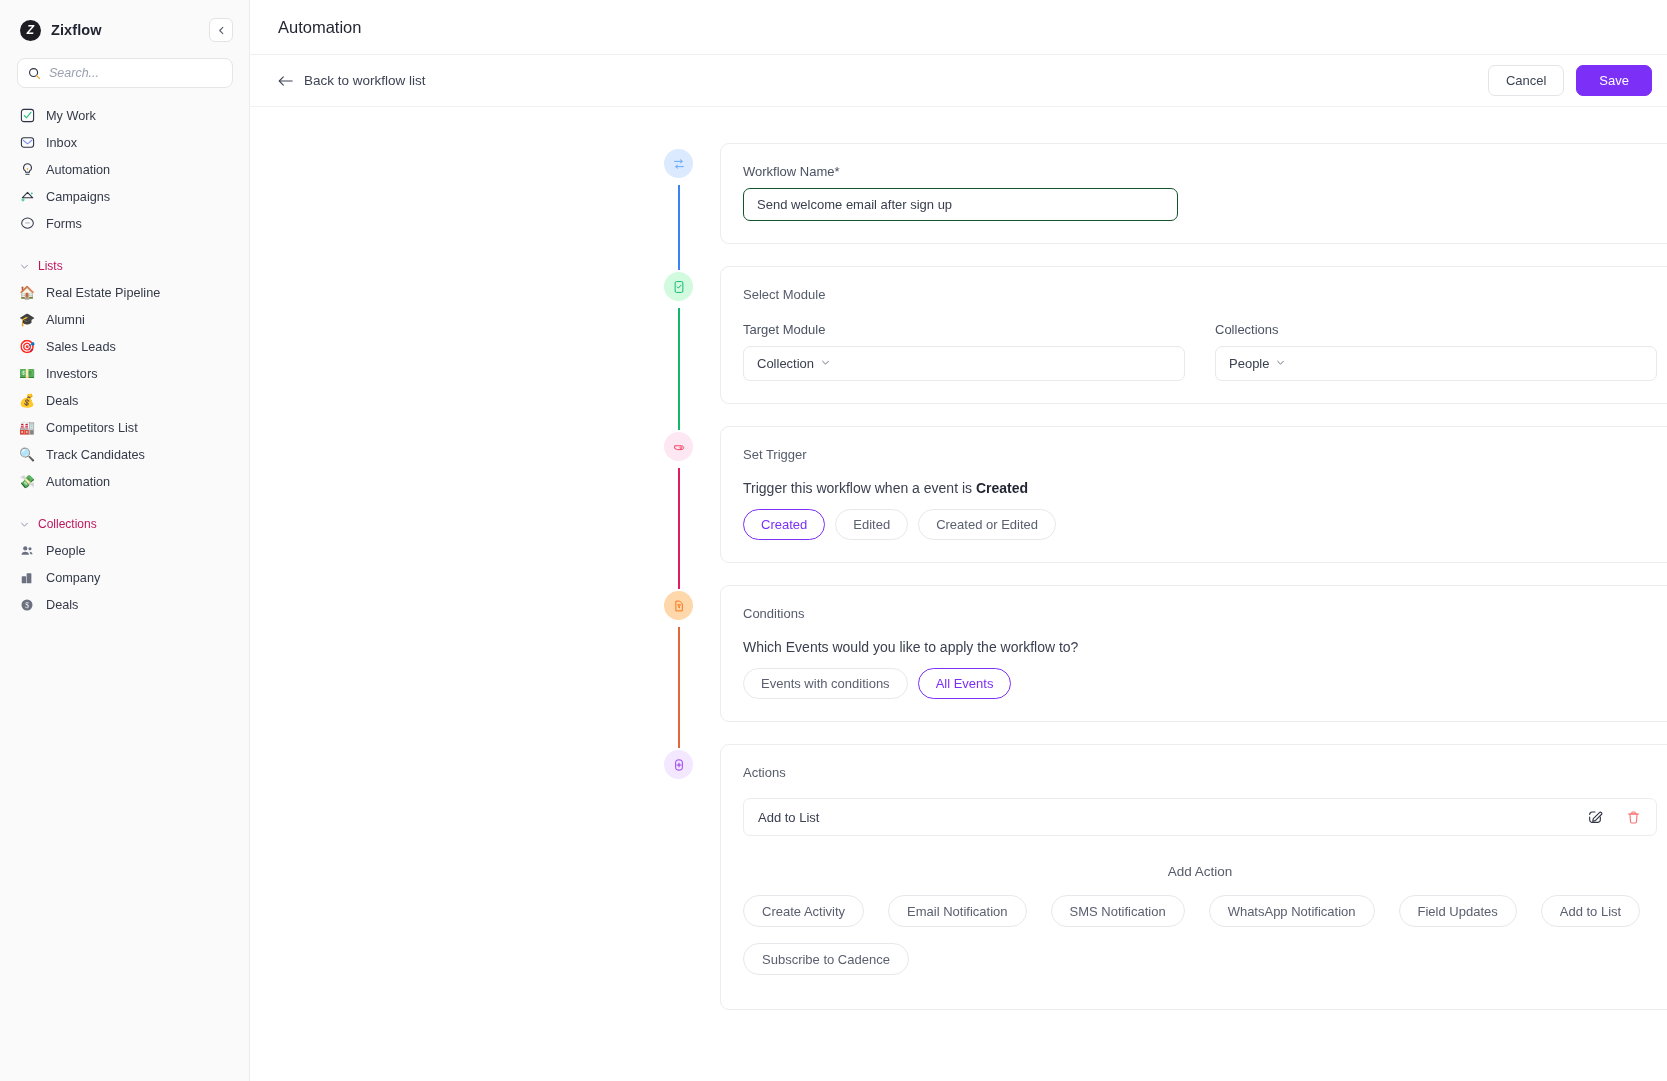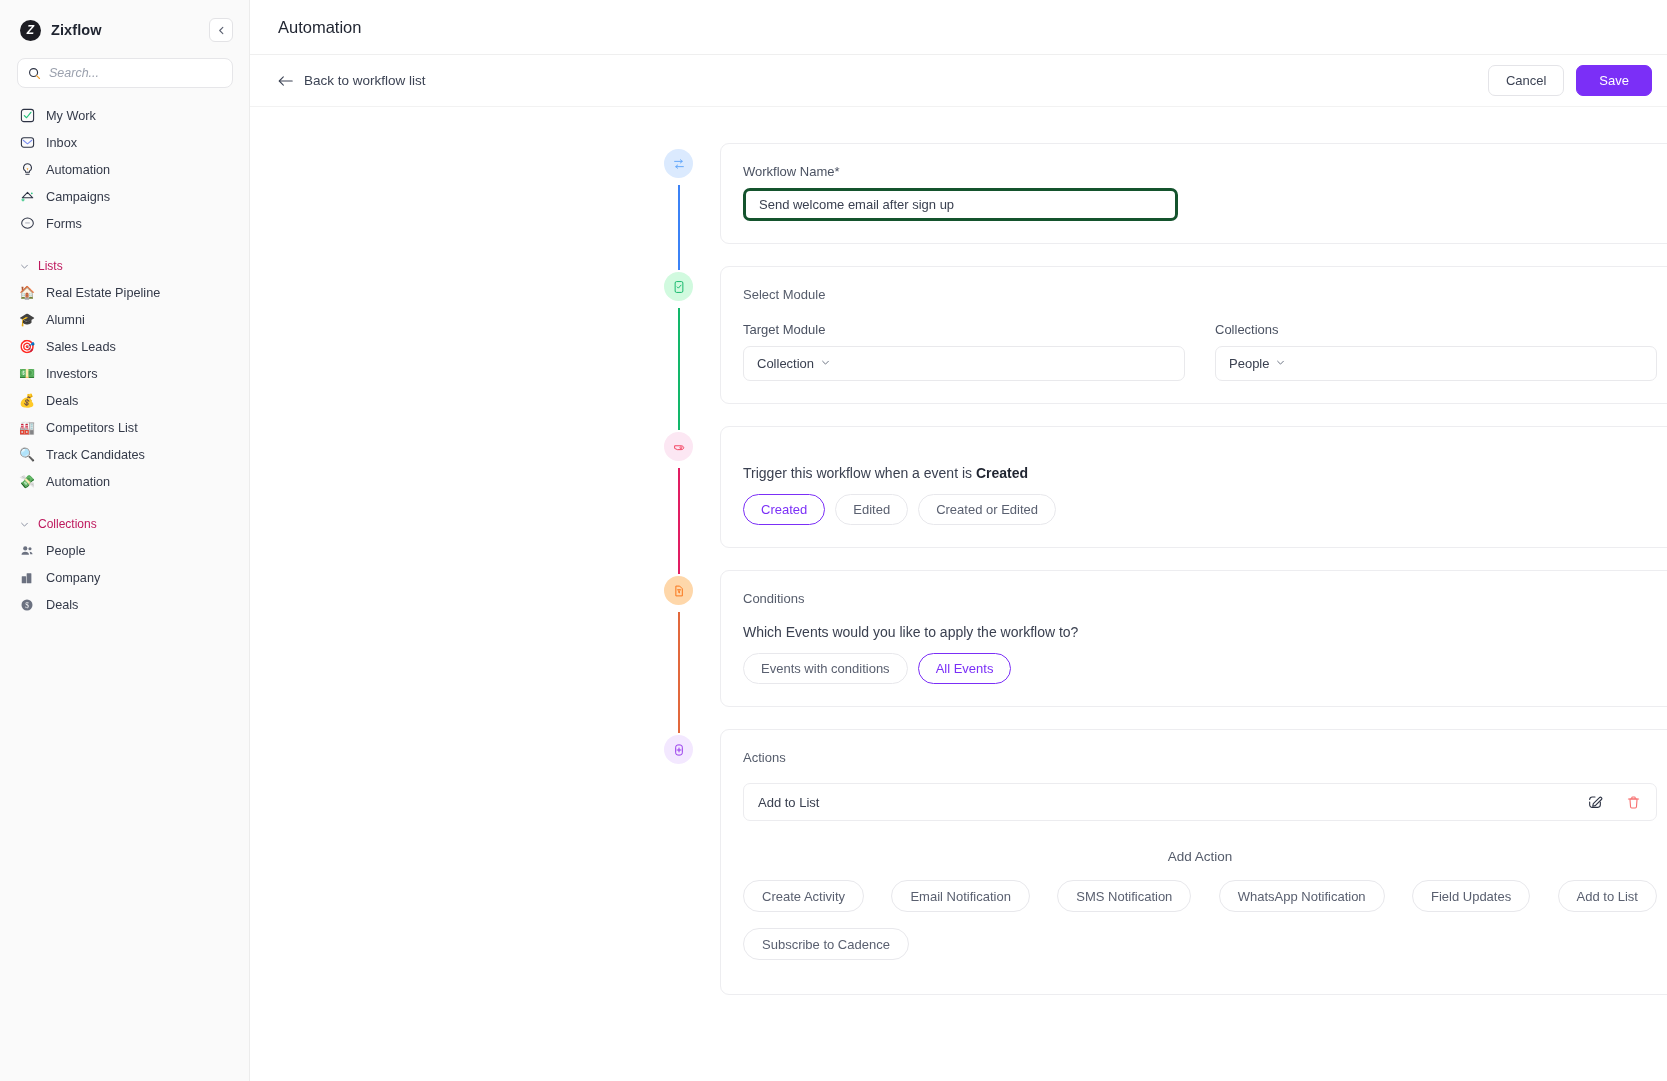--- a/index.html
+++ b/index.html
@@ -120,21 +120,21 @@
   }
   .step:last-child .step-line { display: none; }
 
   .card {
     border: 1px solid #ededf0; border-radius: 9px;
     background: #fff; padding: 20px 22px 22px 22px;
   }
   .card-label { font-size: 13px; color: #555c6b; margin-bottom: 0; }
   .field-label { font-size: 13px; color: #4b5262; display: block; margin-bottom: 9px; }
   .text-input {
-    height: 33px; border: 3px solid #14532d; border-radius: 7px;
+    height: 33px; border: 1px solid #14532d; border-radius: 7px;
     display: flex; align-items: center; padding: 0 13px;
     font-size: 13px; color: #3a4050; background: #fff;
     width: 435px;
   }
   .two-col { display: flex; gap: 30px; margin-top: 20px; }
   .col { flex: 1 1 0; }
   .select {
     height: 35px; border: 1px solid #e9e9ec; border-radius: 7px;
     display: flex; align-items: center; gap: 7px; padding: 0 13px;
     font-size: 13px; color: #3a4050; background: #fff; cursor: pointer;
@@ -152,21 +152,21 @@
 
   .action-row {
     margin-top: 18px; height: 38px;
     border: 1px solid #ececef; border-radius: 7px;
     display: flex; align-items: center; padding: 0 14px;
     font-size: 13px; color: #3a4050;
   }
   .action-row-tools { margin-left: auto; display: flex; align-items: center; gap: 22px; }
   .icon-btn { width: 17px; height: 17px; cursor: pointer; display: flex; align-items: center; justify-content: center; }
   .add-action-title { text-align: center; font-size: 13.5px; color: #555c6b; margin-top: 28px; }
-  .chip-center { display: flex; gap: 24px; justify-content: space-between; flex-wrap: wrap; margin-top: 16px; }
+  .chip-center { display: flex; gap: 24px; justify-content: flex-start; flex-wrap: wrap; margin-top: 16px; }
   .chip-center .chip { height: 32px; padding: 0 18px; }
 </style>
 </head>
 <body>
 
 <div class="app">
 
   <aside class="sidebar">
 
     <div class="brand-row">
@@ -400,20 +400,21 @@
 
         <div class="step">
           <div class="step-marker" style="background:#fce7f3;">
             <svg width="14" height="14" viewBox="0 0 16 16">
               <path d="M3 6.6h7.4c1.7 0 3 1 3 2.2s-1.3 2.2-3 2.2H6.2L3 9.6z" fill="none" stroke="#f43f5e" stroke-width="1.1" stroke-linejoin="round"></path>
               <circle cx="10.2" cy="8.8" r="1.1" fill="none" stroke="#f43f5e" stroke-width="1"></circle>
             </svg>
           </div>
           <div class="step-line" style="background:#e11d62;"></div>
           <div class="card">
+            <div class="card-label">Set Trigger</div>
             <div class="card-sub">
               <span>Trigger this workflow when a event is </span><b>Created</b>
             </div>
             <div class="chip-row">
               <div class="chip selected">Created</div>
               <div class="chip">Edited</div>
               <div class="chip">Created or Edited</div>
             </div>
           </div>
         </div>

